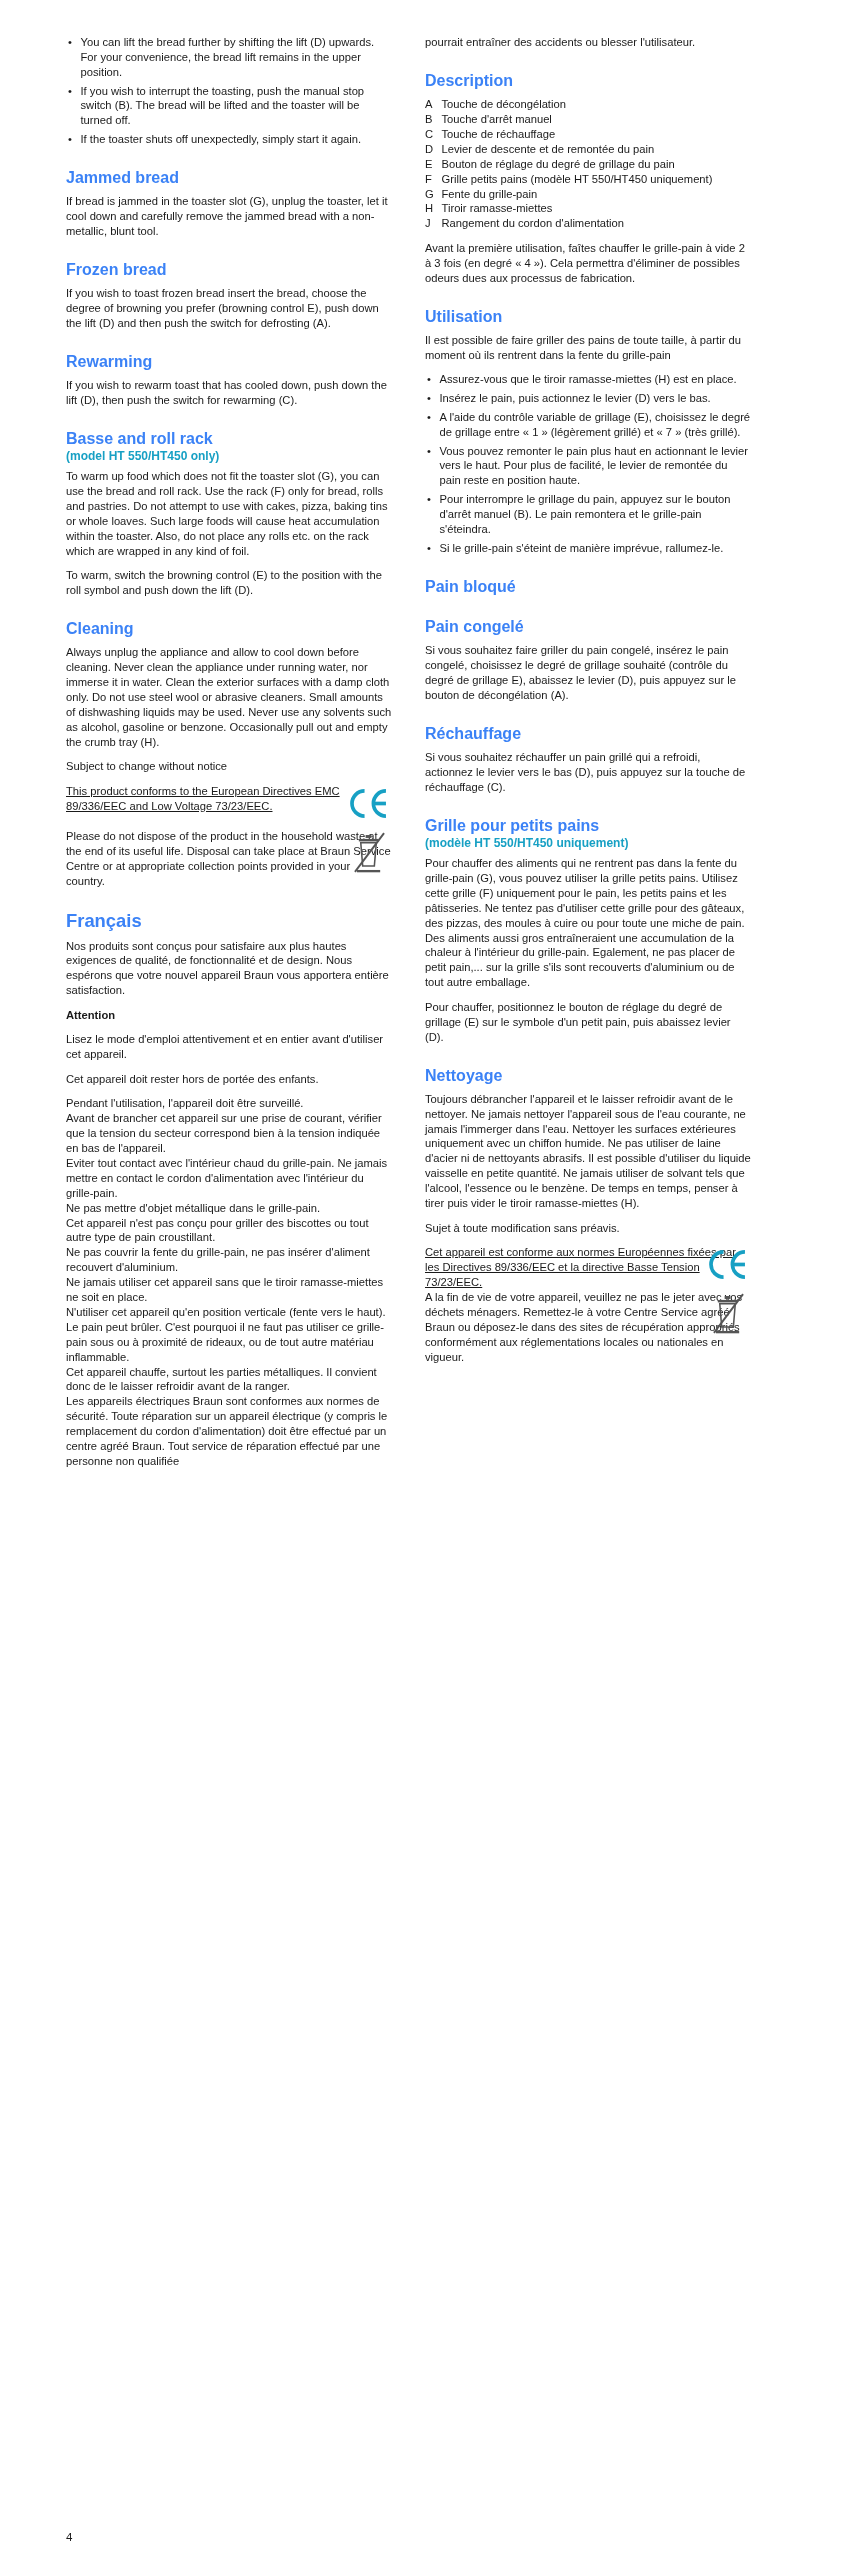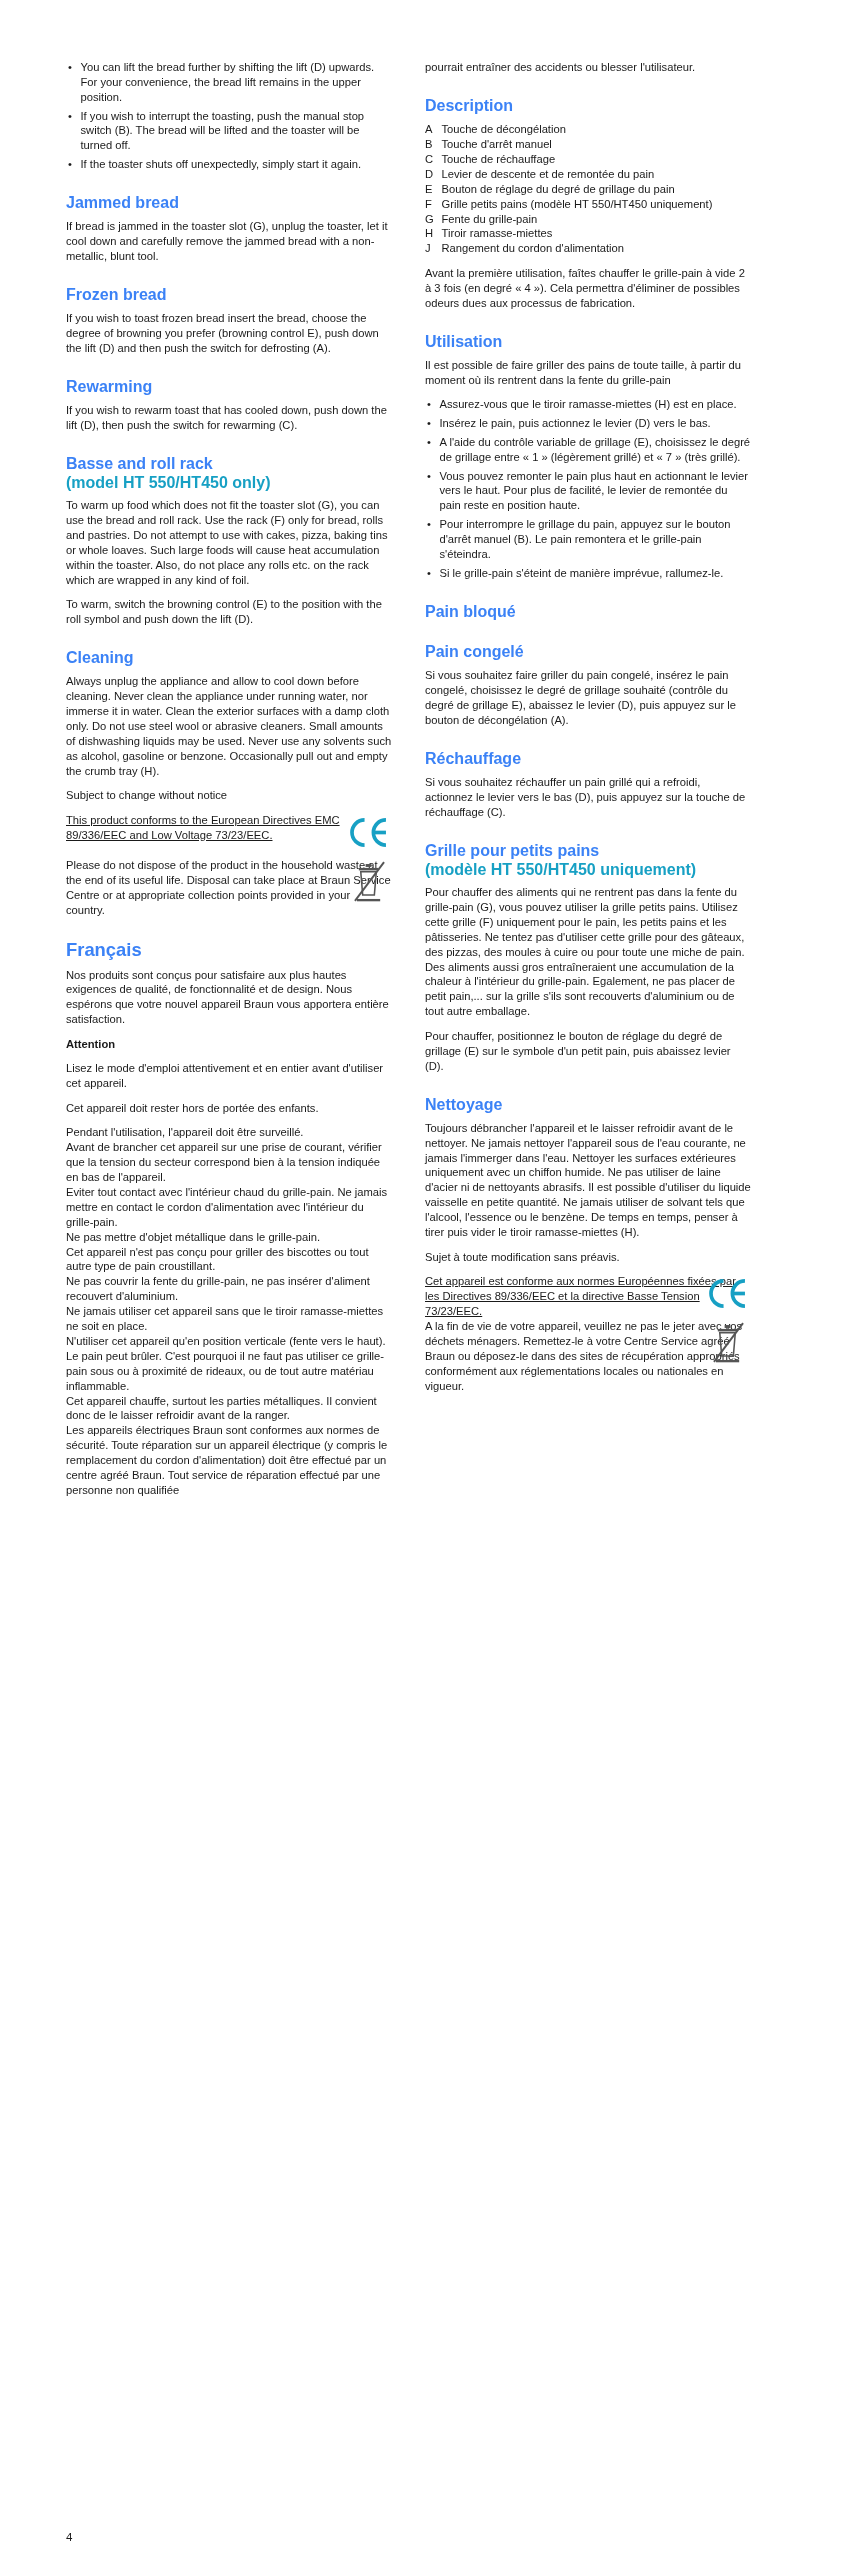--- a/index.html
+++ b/index.html
@@ -13,21 +13,21 @@
     font-family: "Liberation Sans", sans-serif;
     color: #1a1a1a;
     position: relative;
   }
   .page {
     position: absolute;
     left: 0; top: 0;
     width: 831px;
     height: 2576px;
     box-sizing: border-box;
-    padding: 60px 70px 39px 66px;
+    padding: 35px 70px 39px 66px;
   }
   .cols {
     display: flex;
     gap: 33px;
     align-items: flex-start;
   }
   .col {
     width: 326px;
     flex: 0 0 326px;
   }
@@ -36,21 +36,21 @@
     font-size: 16px;
     font-weight: bold;
     margin: 21.3px 0 6.8px 0;
     line-height: 1.2;
   }
   h2.big {
     font-size: 18.4px;
   }
   .subnote {
     color: #17a0c4;
-    font-size: 16px;
+    font-size: 12px;
     font-weight: bold;
     margin: -5.8px 0 5.8px 0;
   }
   p {
     font-size: 11.2px;
     line-height: 1.33;
     margin: 0 0 9.7px 0;
   }
   p.tight { margin-bottom: 0; }
   ul {

